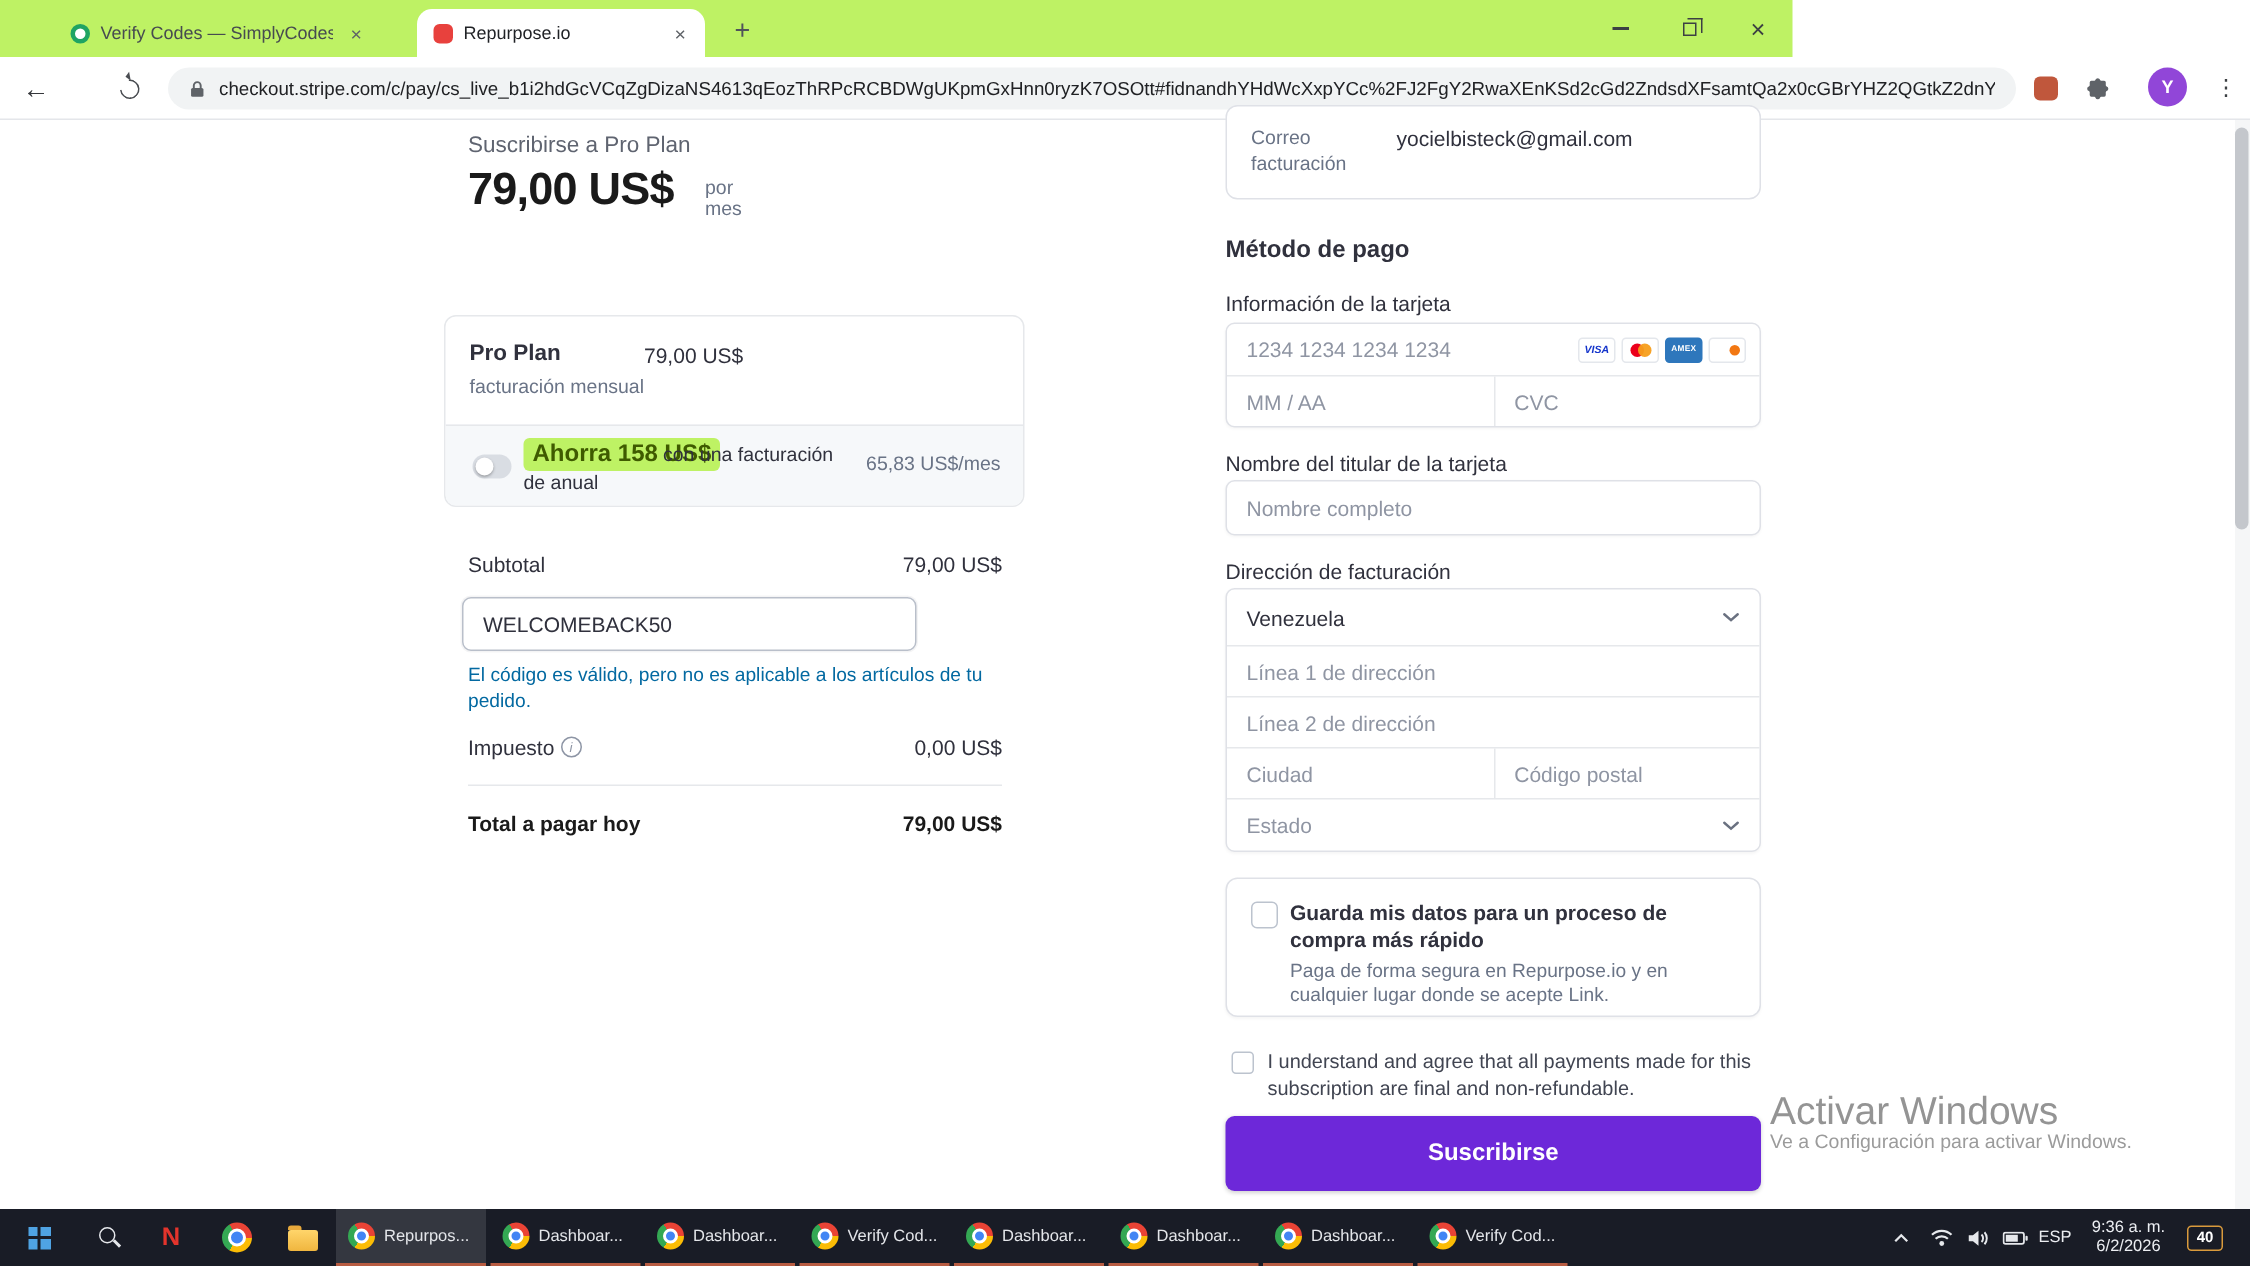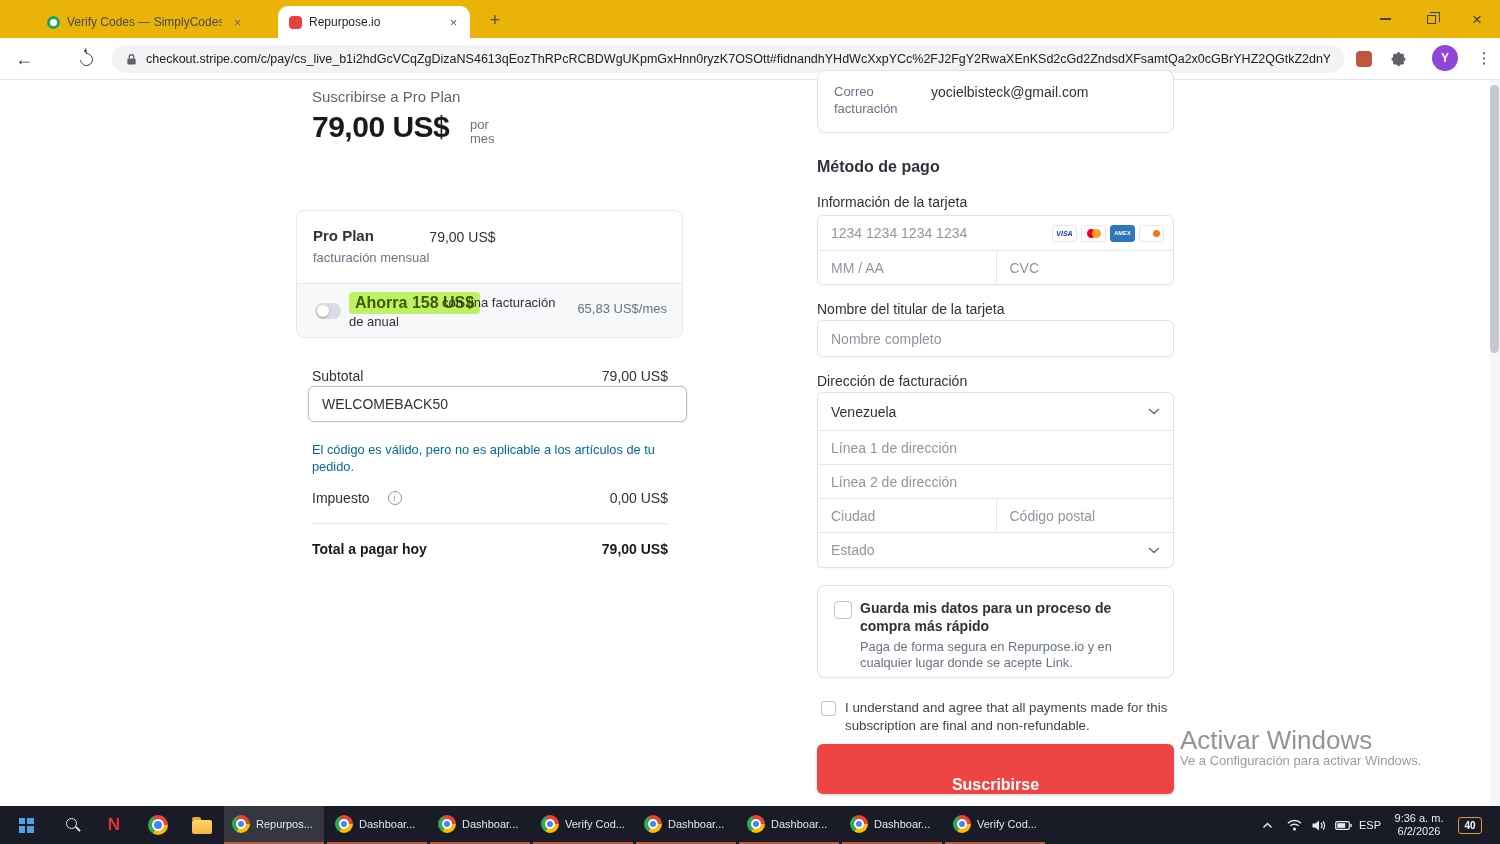--- a/index.html
+++ b/index.html
@@ -1,21 +1,21 @@
 <!DOCTYPE html>
 <html><head>
 <meta charset="utf-8">
 <style>
   *{margin:0;padding:0;box-sizing:border-box}
   html,body{width:1500px;height:844px;overflow:hidden;font-family:"Liberation Sans",sans-serif;background:#fff}
   .screen{position:relative;width:1500px;height:844px;background:#fff;overflow:hidden}
   .abs{position:absolute}
 
   
-  .tabstrip{position:absolute;top:0;left:0;width:1500px;height:38px;background:#eab308}
+  .tabstrip{position:absolute;top:0;left:0;width:1195px;height:38px;background:#bef264}
   .tab{position:absolute;top:6px;height:32px;display:flex;align-items:center;padding:0 8px 0 11px;border-radius:10px 10px 0 0;cursor:pointer}
   .tab .title{font-size:12px;color:#474b50;white-space:nowrap;overflow:hidden;flex:1;margin:0 7px}
   .tab.active{background:#fff}
   .tab.active .title{color:#1f2125}
   .tab-close{width:17px;height:17px;border-radius:50%;display:flex;align-items:center;justify-content:center;font-size:13px;color:#5f6368;flex:none}
   .fav-simplycodes{width:13px;height:13px;border-radius:50%;border:3px solid #1fa463;background:#fff;flex:none}
   .fav-repurpose{width:13px;height:13px;border-radius:4px;background:#e8413d;flex:none}
   .newtab{position:absolute;left:482px;top:7px;width:26px;height:26px;display:flex;align-items:center;justify-content:center;font-size:18px;color:#50545a;cursor:pointer}
   .wc{position:absolute;top:0;width:46px;height:38px;display:flex;align-items:center;justify-content:center;cursor:pointer}
   .min-ic{width:11px;height:1.4px;background:#3c4043}
@@ -57,21 +57,21 @@
   .arow{border-top:1px solid #e6e8eb}
   .cb{display:inline-block;background:#fff;border:1.4px solid #bcc3ce;border-radius:4px;cursor:pointer}
   .card-ic{width:25px;height:17px;border-radius:3px;border:1px solid #e4e7ec;background:#fff;display:inline-flex;align-items:center;justify-content:center;margin-left:4px;flex:none}
   .card-ic.visa i{font-style:italic;font-weight:bold;font-size:7px;color:#1434cb}
   .card-ic.amex{background:#2e77bc;border-color:#2e77bc}
   .card-ic.amex i{font-style:normal;font-weight:bold;font-size:5.5px;color:#fff;letter-spacing:.2px}
   .card-ic.mc b{width:9px;height:9px;border-radius:50%;display:block}
   .card-ic.mc .c1{background:#eb001b}
   .card-ic.mc .c2{background:#f79e1b;margin-left:-4px;opacity:.95}
   .card-ic.disc b{width:7px;height:7px;border-radius:50%;background:#f27712;display:block;margin-left:10px}
-  .subscribe-btn{background:#ef4444;border-radius:6px;display:flex;align-items:flex-end;justify-content:center;box-shadow:0 1px 3px rgba(0,0,0,.18);cursor:pointer}
+  .subscribe-btn{background:#6d28d9;border-radius:6px;display:flex;align-items:center;justify-content:center;box-shadow:0 1px 3px rgba(0,0,0,.18);cursor:pointer}
 
   
   .taskbar{position:absolute;top:806px;left:0;width:1500px;height:38px;background:#191c26}
   .tb-ic{position:absolute;top:0;width:40px;height:38px;display:flex;align-items:center;justify-content:center;cursor:pointer}
   .win-logo{width:15px;height:15px;display:grid;grid-template-columns:1fr 1fr;grid-template-rows:1fr 1fr;gap:1.5px}
   .win-logo span{background:#4fa3e3}
   .search-ic{width:11px;height:11px;border:1.8px solid #e6e8ec;border-radius:50%;position:relative;margin:-3px -3px 0 0}
   .search-ic::after{content:"";position:absolute;width:6px;height:1.8px;background:#e6e8ec;transform:rotate(45deg);right:-5px;bottom:-2px}
   .n-ic{font-size:17px;font-weight:bold;color:#e3342c}
   .folder-ic{width:20px;height:14px;background:linear-gradient(#ffd56b,#f0b63f);border-radius:2px;position:relative;margin-top:3px}
@@ -164,27 +164,27 @@
         <span class="save-t2">de anual</span>
         <span class="save-price">65,83 US$/mes</span>
       </div>
     </div>
 
     <div class="abs sumrow" style="top:288px">
       <span class="lbl">Subtotal</span>
       <span class="lbl">79,00 US$</span>
     </div>
 
-    <div class="abs inp" style="left:308px;top:306px;width:379px;height:36px;border-color:#b9bfca;box-shadow:0 0 0 1px rgba(60,70,90,.06)">
+    <div class="abs inp" style="left:308px;top:318px;width:303px;height:36px;border-color:#b9bfca;box-shadow:0 0 0 1px rgba(60,70,90,.06)">
       <input class="raw" value="WELCOMEBACK50" style="">
     </div>
     <div class="abs" style="left:312px;top:361px;width:352px;font-size:12.8px;line-height:17px;color:#0369a1">El código es válido, pero no es aplicable a los artículos de tu pedido.</div>
 
     <div class="abs sumrow" style="top:410px">
-      <span class="lbl" style="display:flex;align-items:center;gap:18px">
+      <span class="lbl" style="display:flex;align-items:center;gap:4px">
         <span>Impuesto</span>
         <span class="info-ic">i</span>
       </span>
       <span class="lbl">0,00 US$</span>
     </div>
 
     <div class="abs" style="left:312px;top:443px;width:356px;height:1px;background:#e6e8eb"></div>
 
     <div class="abs sumrow" style="top:461px">
       <span style="font-size:14px;font-weight:bold;color:#1a1a1a">Total a pagar hoy</span>

